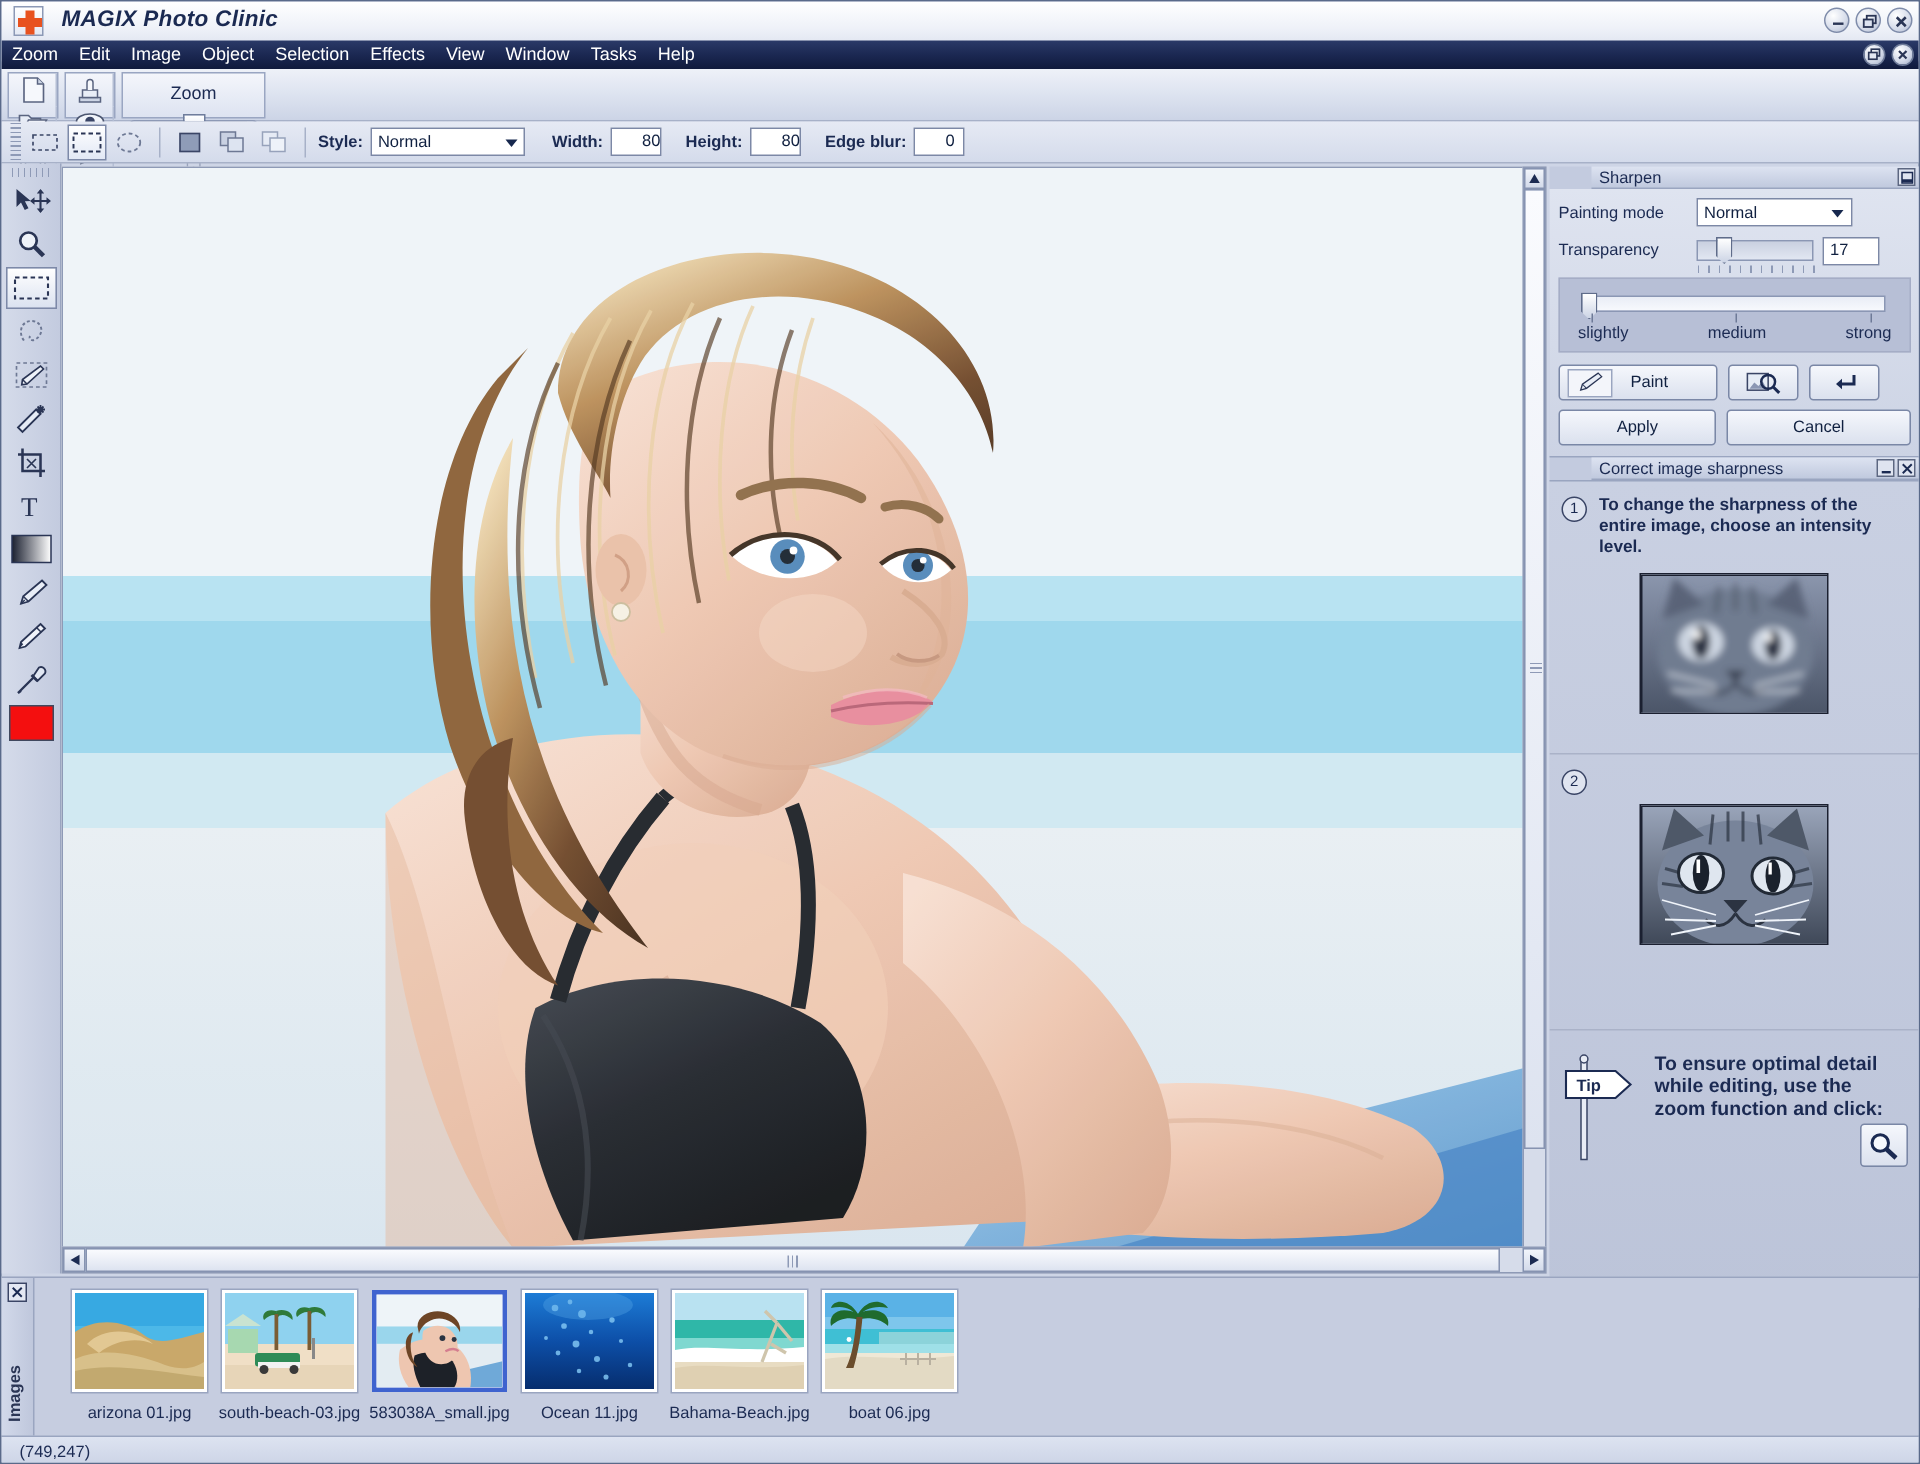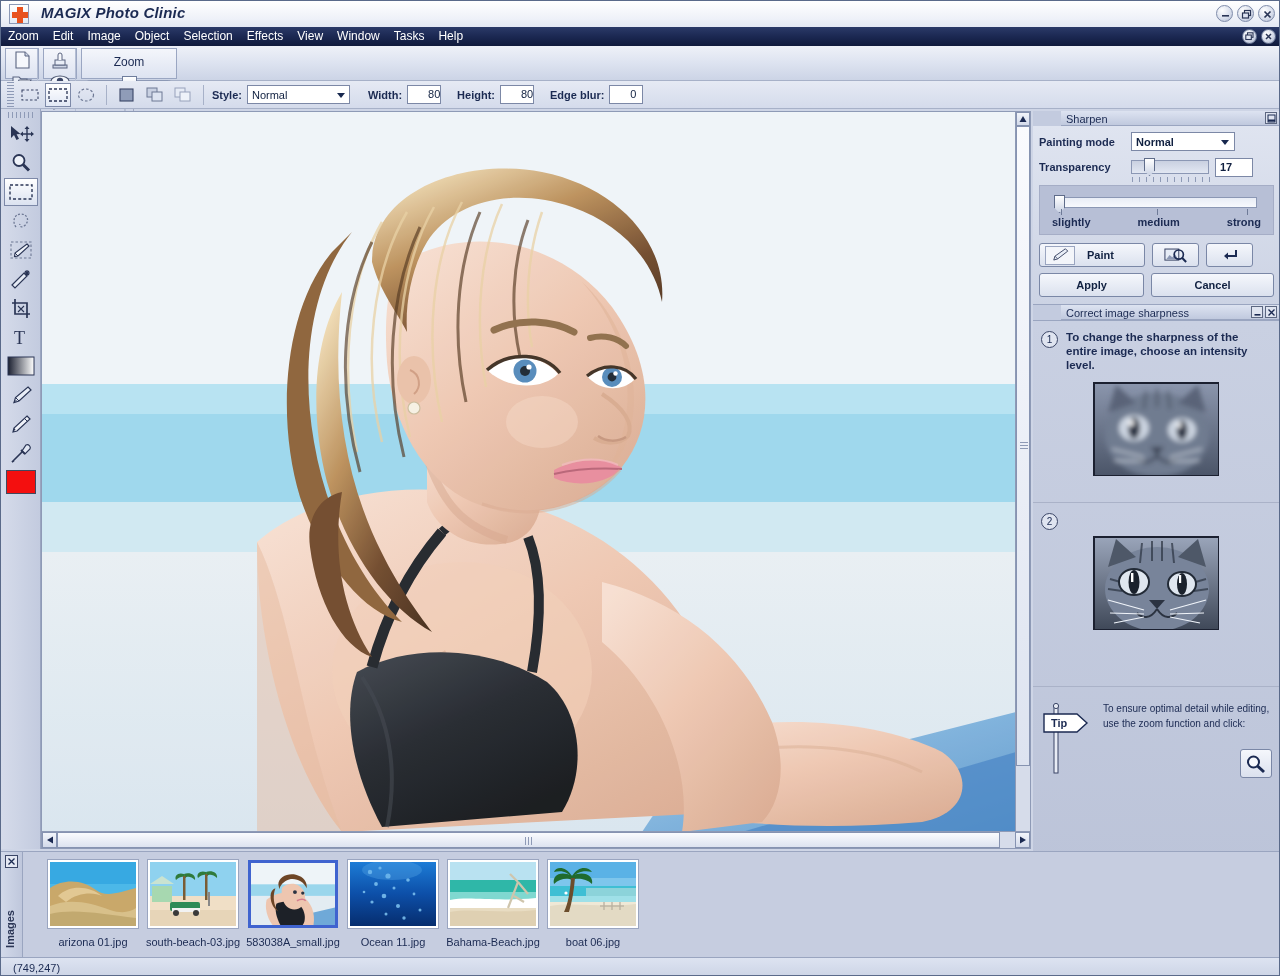--- a/index.html
+++ b/index.html
@@ -218,21 +218,21 @@
     display: flex; align-items: flex-end; padding-left: 5px;
     font-size: 11px; color: #1b2a52; position: relative; margin-left: 28px;
   }
   .panel-title .tbtns { position:absolute; right: 3px; top: 1px; display:flex; gap:2px; }
   .mini-btn {
     width: 12px; height: 12px; border: 1px solid #5c6781; background: #dfe4f0;
     display:flex;align-items:center;justify-content:center;
   }
   .sharpen-body {
     background: linear-gradient(to bottom,#dfe4f0,#ccd3e4);
-    padding: 6px 6px 7px 6px; border-bottom: 1px solid #9aa5c0; font-weight: bold;
+    padding: 6px 6px 7px 6px; border-bottom: 1px solid #9aa5c0;
   }
   .row { display: flex; align-items: center; margin-bottom: 6px; }
   .row-label { font-size: 11px; color: #1b2a52; width: 92px; }
   .sel-combo {
     width: 104px; height: 19px; background: #ffffff; border: 1px solid #7c88a6;
     display:flex; align-items:center; padding-left:4px; font-size: 11px; color:#102040;
     position: relative;
   }
   .sel-combo .arrow {
     position: absolute; right: 5px; top: 7px;
@@ -300,21 +300,21 @@
     background: #dfe4f0; display:flex; align-items:center; justify-content:center;
     font-size: 10px; color: #1b2a52; flex: 0 0 auto; margin-top: 1px;
   }
   .step-text { font-size: 11.5px; font-weight: bold; color: #1b2a52; line-height: 14px; }
   .catpic {
     width: 126px; height: 94px; margin: 10px auto 4px auto;
     border: 1px solid #1b2030; overflow: hidden; position: relative;
   }
   .tipbox { padding: 14px 10px 6px 8px; display: flex; gap: 10px; position: relative; }
   .tipsign { position: relative; width: 52px; height: 70px; flex: 0 0 auto; }
-  .tiptext { font-size: 10px; font-weight: normal; color: #1b2a52; line-height: 15px; }
+  .tiptext { font-size: 13px; font-weight: bold; color: #1b2a52; line-height: 15px; }
   .tip-mag {
     position: absolute; right: 8px; top: 62px; width: 32px; height: 29px;
     background: linear-gradient(to bottom,#f5f7fc,#dbe1ee);
     border: 1px solid #7a87a6; border-radius: 3px;
     display:flex; align-items:center; justify-content:center;
   }
 
   
   .filmstrip {
     position: absolute; left: 0; top: 850px; width: 1280px; height: 106px;

